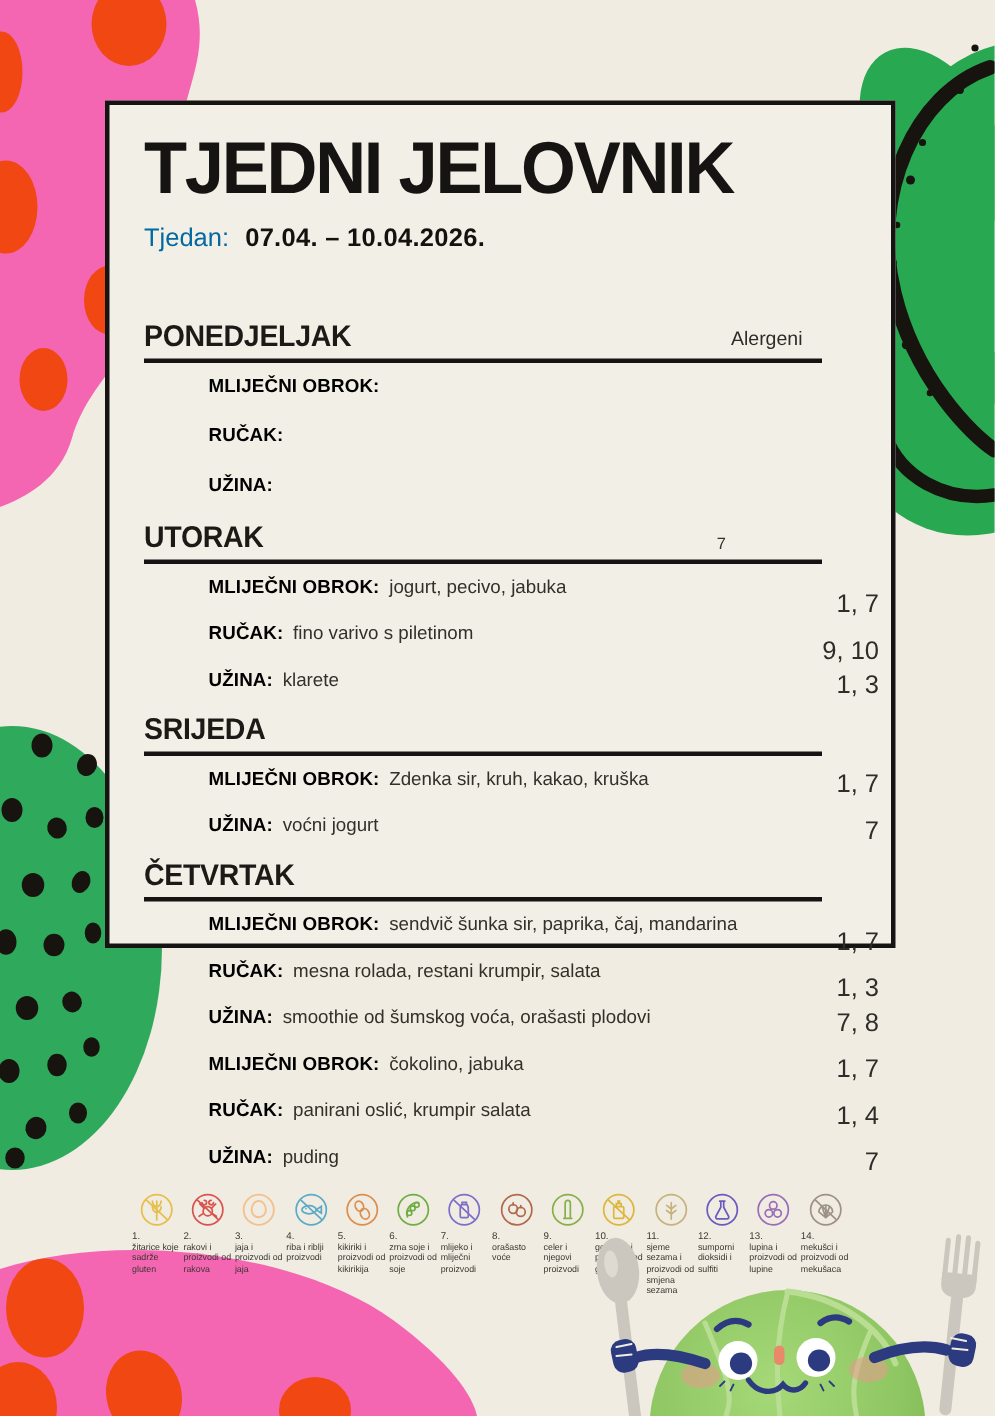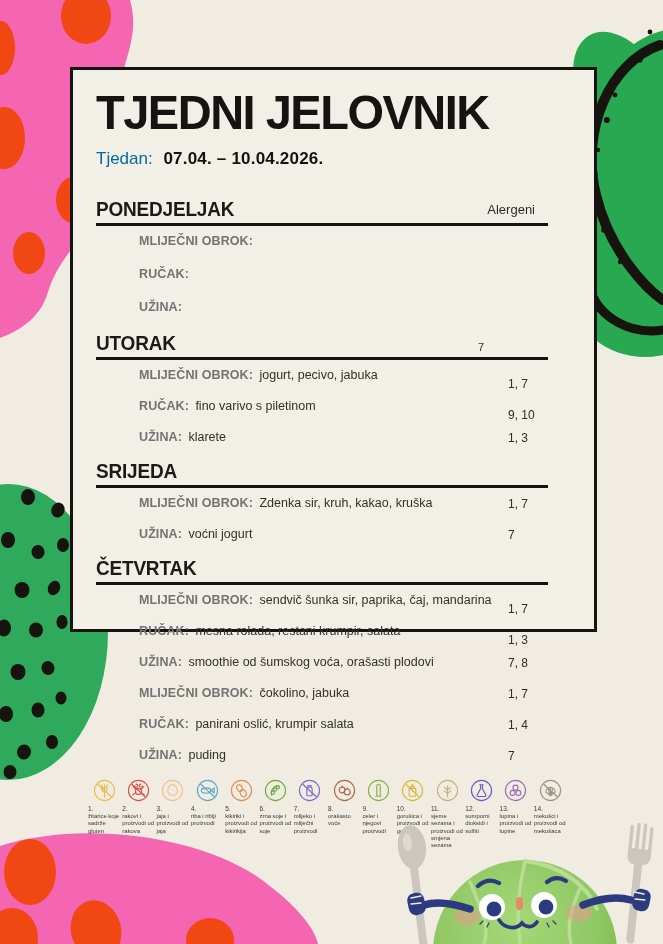--- a/index.html
+++ b/index.html
@@ -29,26 +29,26 @@
   .week-value{font-weight:700;color:#14120f;margin-left:6px;letter-spacing:.2px;margin-top:28px;}
   
   .sec{margin-top:0;}
   .sec-head{
     position:relative;border-bottom:3px solid #161412;padding-bottom:2px;margin-bottom:8px;
   }
   .day-name{font-size:19px;font-weight:800;letter-spacing:-.2px;transform:scaleY(1.05);transform-origin:left bottom;display:inline-block;}
   .alergeni{position:absolute;right:13px;bottom:6px;font-size:13px;font-weight:400;color:#2e2c29;}
   .hdr-alg{position:absolute;right:64px;bottom:4px;font-size:11px;color:#33312d;}
   .row{position:relative;margin:0 0 17px 14px;font-size:12.5px;min-height:14px;}
-  .lbl{font-weight:700;color:#737373;letter-spacing:.1px;padding-left:29px;}
+  .lbl{font-weight:700;color:#000000;letter-spacing:.1px;padding-left:29px;}
   .val{color:#33302a;margin-left:3px;}
-  .alg{position:absolute;right:-38px;top:1px;width:78px;text-align:left;font-size:12px;color:#2f2d29;}
+  .alg{position:absolute;right:-38px;top:1px;width:78px;text-align:right;font-size:17px;color:#2f2d29;}
   .alg.low{top:9px;}
   .sec.first .row{margin-bottom:19px;}
-  .sec .sec-head{margin-top:0;}
+  .sec .sec-head{margin-top:16px;}
   
   .legend{display:flex;margin:10px 0 0 -9px;width:480px;}
   .leg{width:34.3px;flex:0 0 34.3px;text-align:left;padding:0 1px;box-sizing:border-box;}
   .licon{width:23px;height:23px;margin:0 auto 3px auto;}
   .lnum{font-size:6.5px;color:#3a3833;line-height:1.2;}
   .ltxt{font-size:5.9px;color:#3a3833;line-height:1.22;word-wrap:break-word;}
 </style>
 </head>
 <body>
 

